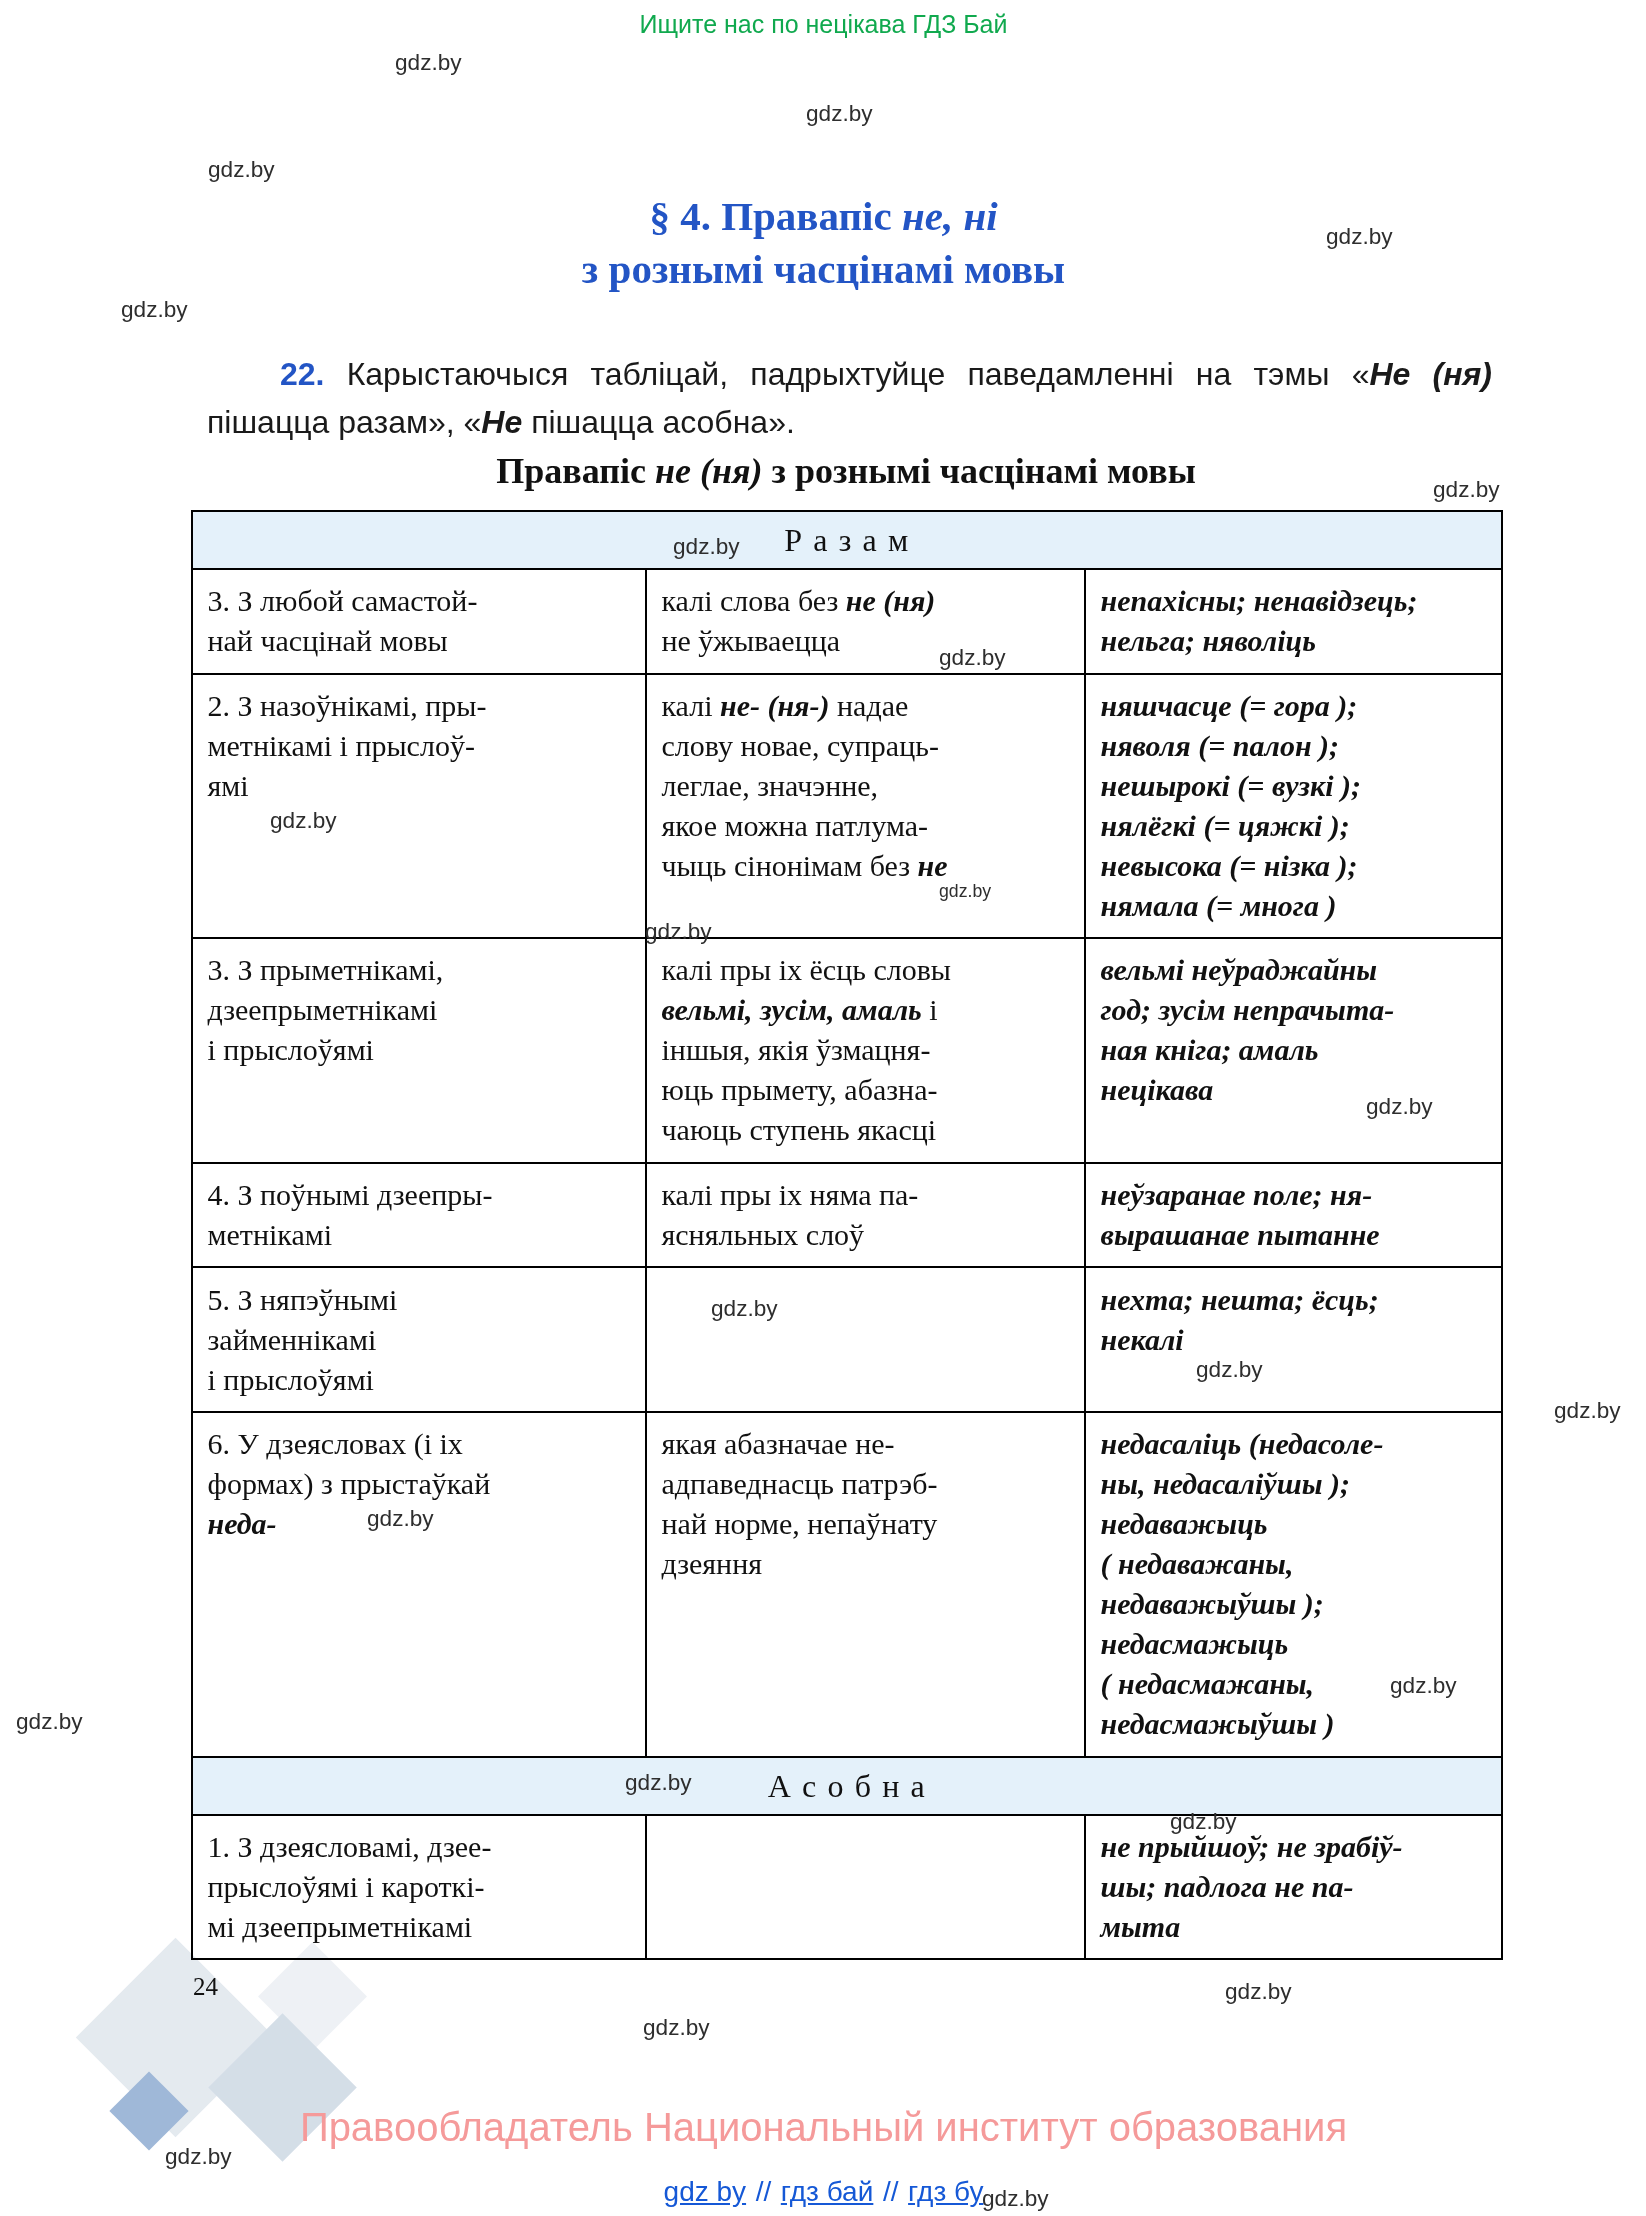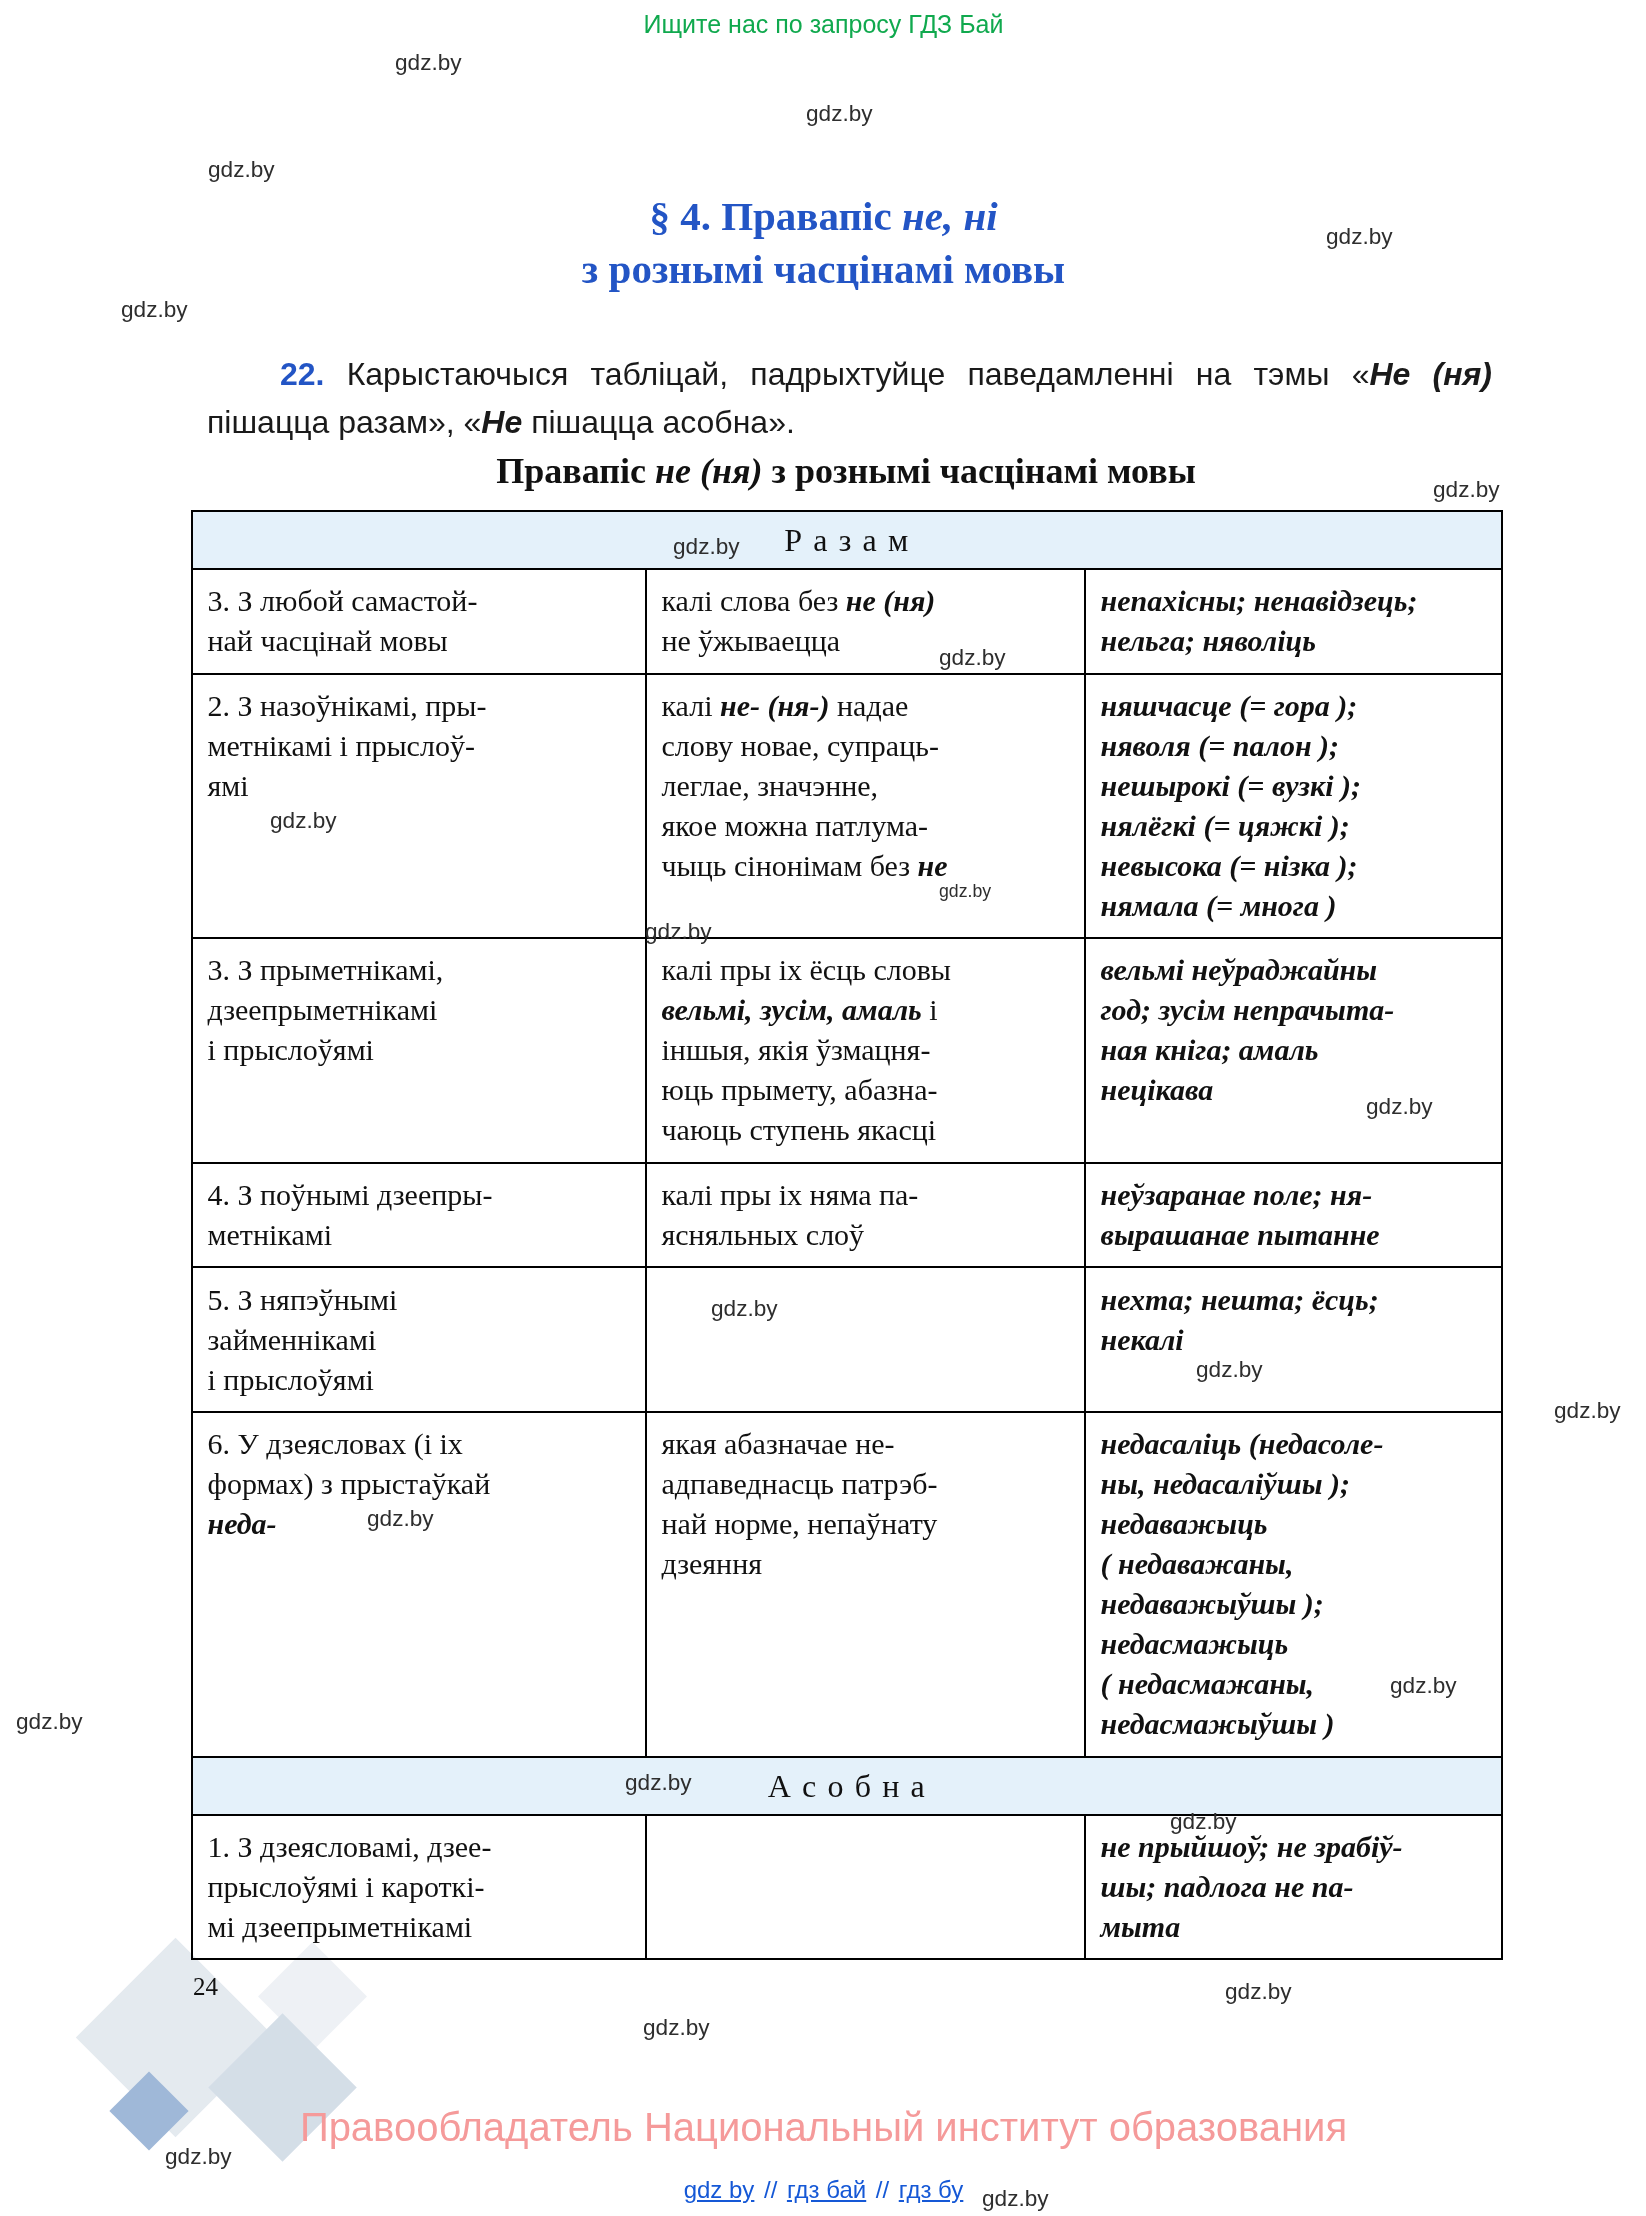--- a/index.html
+++ b/index.html
@@ -62,21 +62,21 @@
   }
 
   .copyright{
     position:absolute;top:2105px;left:0;width:100%;text-align:center;
     color:var(--copyright_pink,#f59a9a);font-family:Liberation Sans, sans-serif;
     font-size:40px;z-index:4;
   }
 
   .footer-links{
     position:absolute;top:2176px;left:0;width:100%;text-align:center;
-    font-family:"Liberation Sans",sans-serif;font-size:24px;
+    font-family:"Liberation Sans",sans-serif;font-size:28px;
     color:var(--link_blue,#1558d6);z-index:4;
   }
   .footer-links a{color:var(--link_blue,#1558d6);text-decoration:underline;cursor:pointer;margin:0 4.8px;}
   .footer-links .sep{margin:0 4.8px;}
 
   .deco{position:absolute;left:0;top:0;z-index:0;}
   .d{position:absolute;transform:rotate(45deg);}
   .d1{left:105px;top:1967px;width:141px;height:141px;background:#e4eaef;}
   .d2{left:230px;top:2035px;width:105px;height:105px;background:#d4dee7;}
   .d3{left:121px;top:2083px;width:56px;height:56px;background:#9fb8d8;}
@@ -85,21 +85,21 @@
 </head>
 <body>
 
 <div class="deco">
   <div class="d d1"></div>
   <div class="d d4"></div>
   <div class="d d2"></div>
   <div class="d d3"></div>
 </div>
 
-<div class="banner">Ищите нас по запросу ГДЗ Бай</div>
+<div class="banner">Ищите нас по нецікава ГДЗ Бай</div>
 
 <div id="wm-layer">
     <div class="wm" style="left: 395px; top: 50px; font-size: 22.6px;">gdz.by</div>
     <div class="wm" style="left: 806px; top: 101px; font-size: 22.6px;">gdz.by</div>
     <div class="wm" style="left: 208px; top: 157px; font-size: 22.6px;">gdz.by</div>
     <div class="wm" style="left: 1326px; top: 224px; font-size: 22.6px;">gdz.by</div>
     <div class="wm" style="left: 121px; top: 297px; font-size: 22.6px;">gdz.by</div>
     <div class="wm" style="left: 1433px; top: 477px; font-size: 22.6px;">gdz.by</div>
     <div class="wm" style="left: 673px; top: 534px; font-size: 22.6px;">gdz.by</div>
     <div class="wm" style="left: 939px; top: 645px; font-size: 22.6px;">gdz.by</div>

